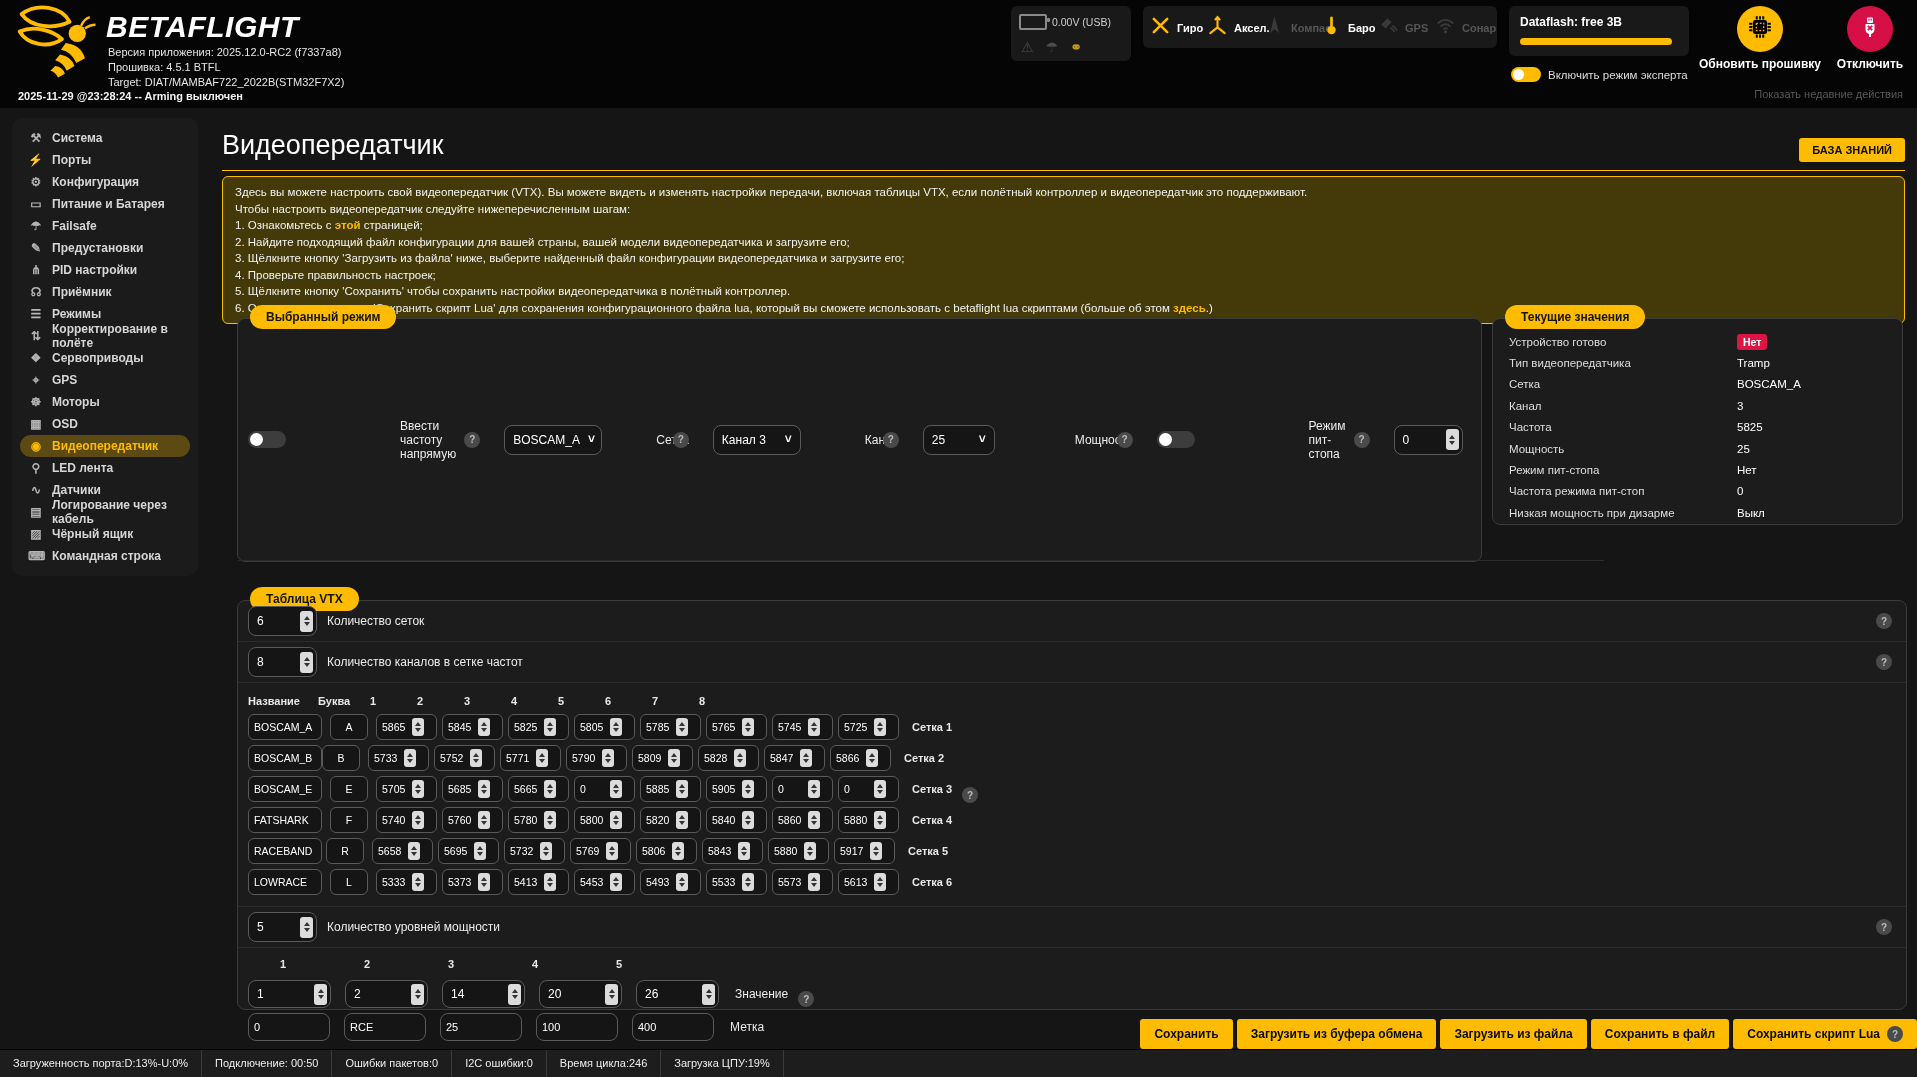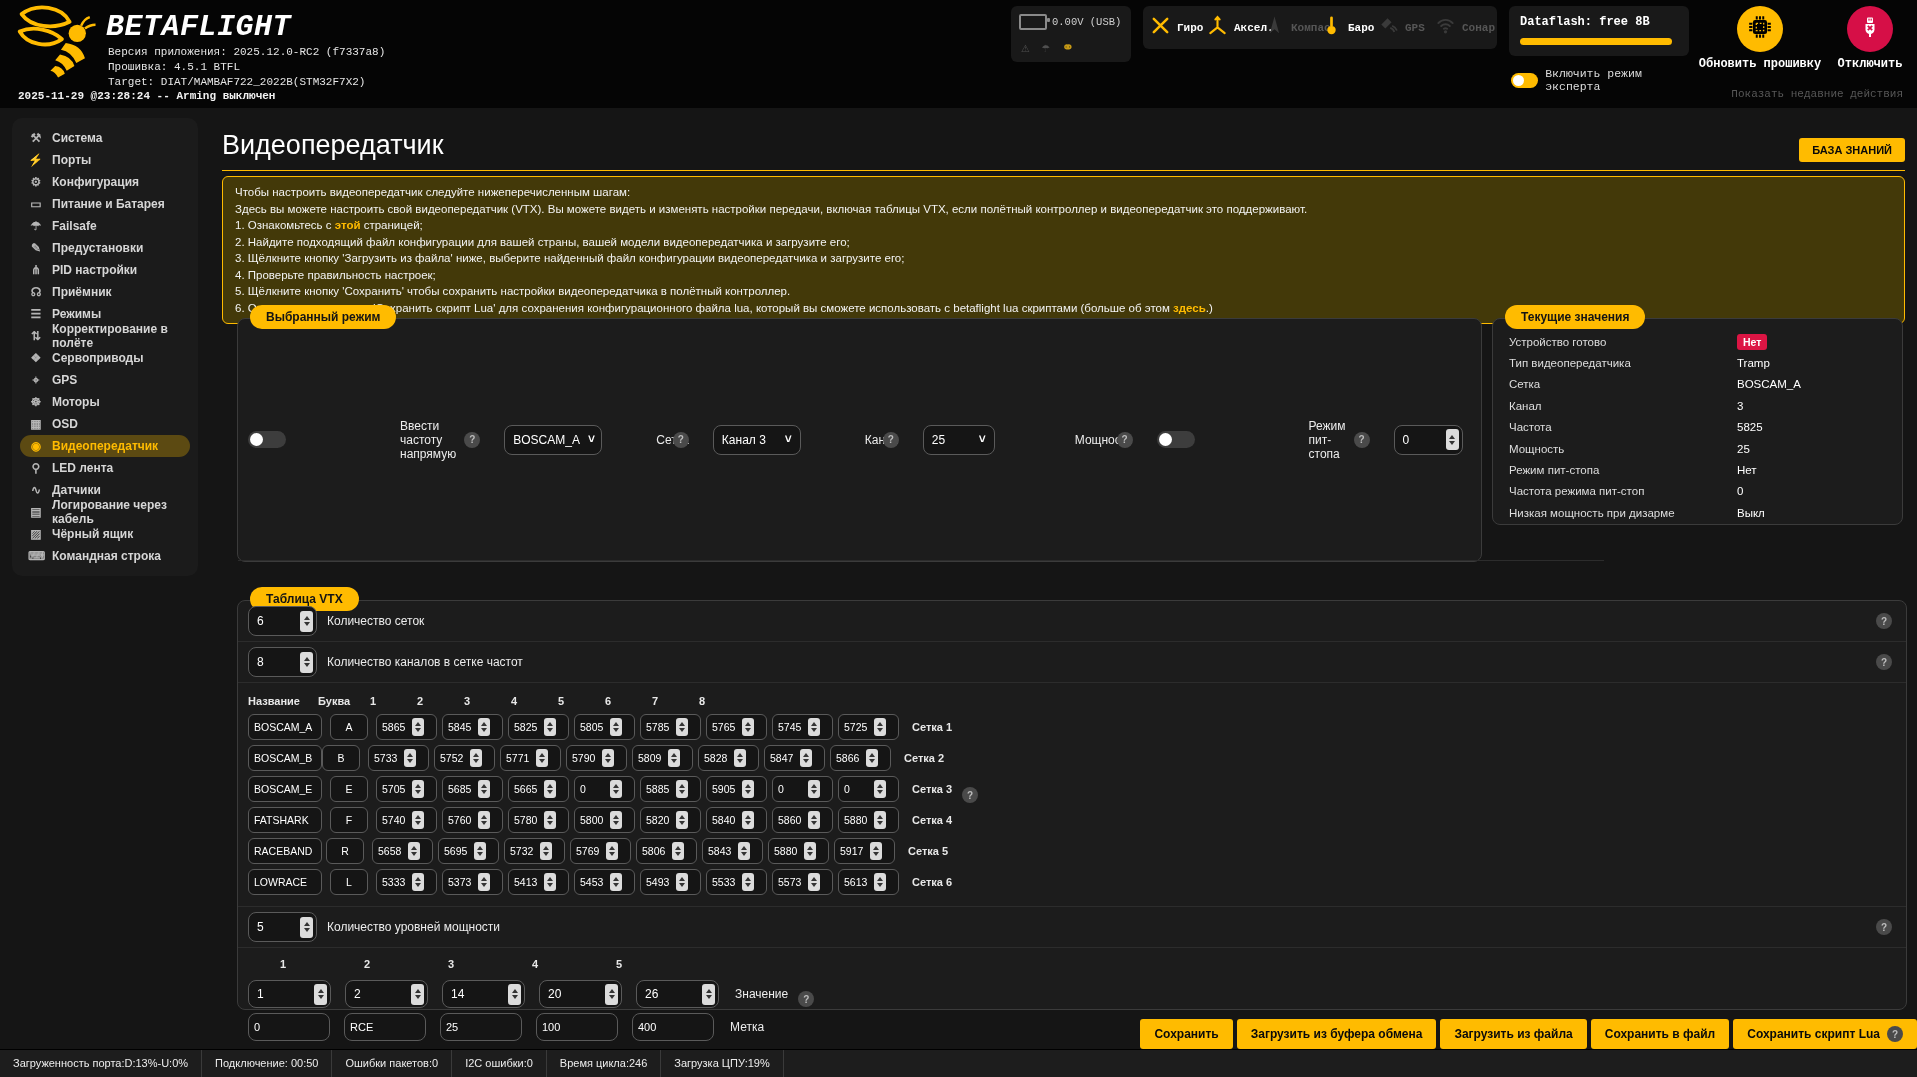--- a/index.html
+++ b/index.html
@@ -1,19 +1,19 @@
 <!DOCTYPE html>
 <html><head>
 <meta charset="utf-8">
 <style>
   html,body{margin:0;padding:0;background:#151515;}
   body{width:1917px;height:1077px;position:relative;overflow:hidden;
        font-family:"Liberation Sans",sans-serif;color:#e8e8e8;-webkit-font-smoothing:antialiased;}
   
-  #header{position:absolute;left:0;top:0;width:100%;height:108px;background:#050505;font-family:Liberation Mono, monospace;}
+  #header{position:absolute;left:0;top:0;width:100%;height:108px;background:#050505;}
   #logo{position:absolute;left:12px;top:2px;}
   #brand{position:absolute;left:106px;top:10px;font-size:30px;font-weight:900;font-style:italic;color:#fff;letter-spacing:.5px;}
   .verline{position:absolute;left:108px;font-size:11px;color:#e6e6e6;}
   #ver1{top:46px}#ver2{top:61px}#ver3{top:76px}
   #logline{position:absolute;left:18px;top:90px;font-size:11px;font-weight:bold;color:#f2f2f2;}
   #recent{position:absolute;right:14px;top:88px;font-size:11px;color:#585858;cursor:pointer;}
   #hright{position:absolute;right:8px;top:6px;display:flex;gap:12px;align-items:flex-start;}
   .hbox{background:#191919;border-radius:6px;}
   #batbox{width:104px;padding:8px 8px 6px 8px;}
   #batrow{display:flex;align-items:center;gap:5px;font-size:10.5px;color:#cfcfcf;}
@@ -202,21 +202,21 @@
               <g stroke="currentColor" stroke-width="2" fill="none" stroke-linecap="round">
                 <path d="M4.5 9.5a10 10 0 0 1 15 0 M7.5 12.5a6.5 6.5 0 0 1 9 0 M10.3 15.4a2.9 2.9 0 0 1 3.4 0"></path>
               </g>
               <circle cx="12" cy="18.6" r="1.7" fill="currentColor"></circle>
             </svg></span>
           <span class="slabel">Сонар</span>
         </div>
       </div>
     <div id="dfcol">
       <div class="hbox" id="dfbox">
-        <div id="dflabel">Dataflash: free 8B</div>
+        <div id="dflabel">Dataflash: free 3B</div>
         <div id="dfbar"></div>
       </div>
       <div id="expertrow">
         <span id="experttoggle">
             <i></i>
           </span>
         <span id="expertlabel">Включить режим эксперта</span>
       </div>
     </div>
     <div class="bigbtn" id="fwbtn">
@@ -330,22 +330,22 @@
       <span class="sic">⌨</span>
       <span>Командная строка</span>
     </div>
   </div>
 
 <div id="main">
   <div id="pagetitle">Видеопередатчик</div>
   <button id="kbbtn">БАЗА ЗНАНИЙ</button>
   <div id="titlehr"></div>
   <div id="note">
+      <div><span>Здесь вы можете настроить свой видеопередатчик (VTX). Вы можете видеть и изменять настройки передачи, включая таблицы VTX, если полётный контроллер и видеопередатчик это поддерживают.</span></div>
       <div><span>Чтобы настроить видеопередатчик следуйте нижеперечисленным шагам:</span></div>
-      <div><span>Здесь вы можете настроить свой видеопередатчик (VTX). Вы можете видеть и изменять настройки передачи, включая таблицы VTX, если полётный контроллер и видеопередатчик это поддерживают.</span></div>
       <div><span>1. Ознакомьтесь с </span><span class="link">этой</span><span> страницей;</span></div>
       <div><span>2. Найдите подходящий файл конфигурации для вашей страны, вашей модели видеопередатчика и загрузите его;</span></div>
       <div><span>3. Щёлкните кнопку 'Загрузить из файла' ниже, выберите найденный файл конфигурации видеопередатчика и загрузите его;</span></div>
       <div><span>4. Проверьте правильность настроек;</span></div>
       <div><span>5. Щёлкните кнопку 'Сохранить' чтобы сохранить настройки видеопередатчика в полётный контроллер.</span></div>
       <div><span>6. Опционально нажмите 'Сохранить скрипт Lua' для сохранения конфигурационного файла lua, который вы сможете использовать с betaflight lua скриптами (больше об этом </span><span class="link">здесь</span><span>.)</span></div>
     </div>
 
   <div class="panel" id="selpanel">
     <div class="badge">Выбранный режим</div>

